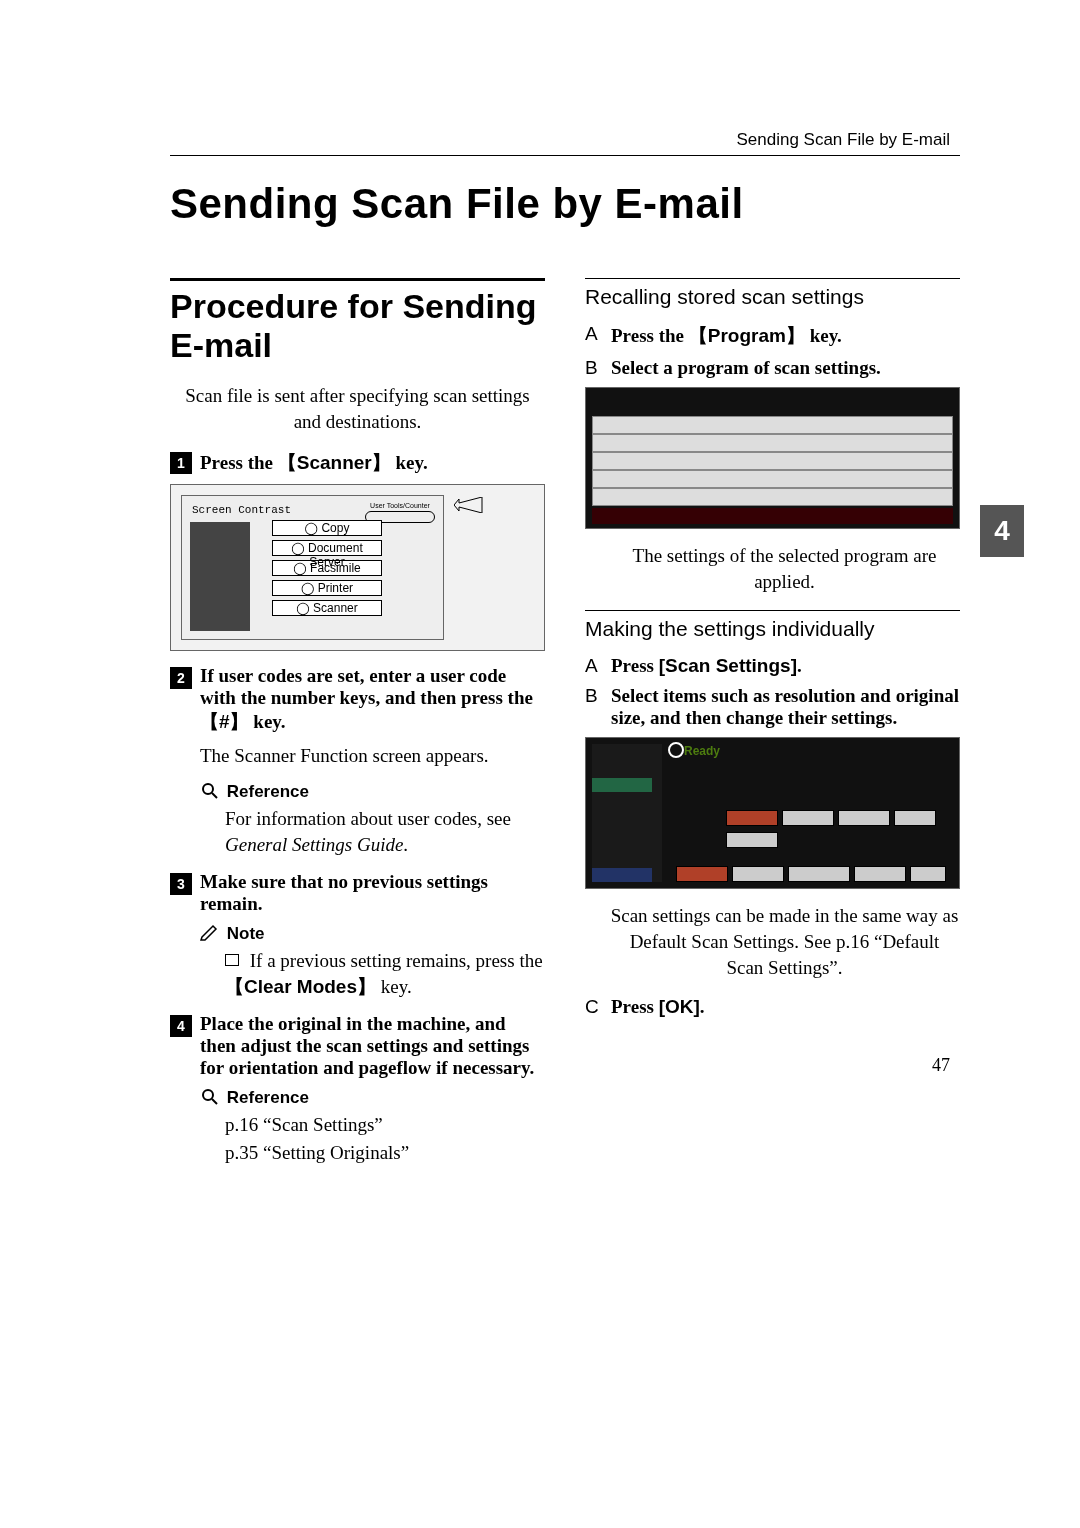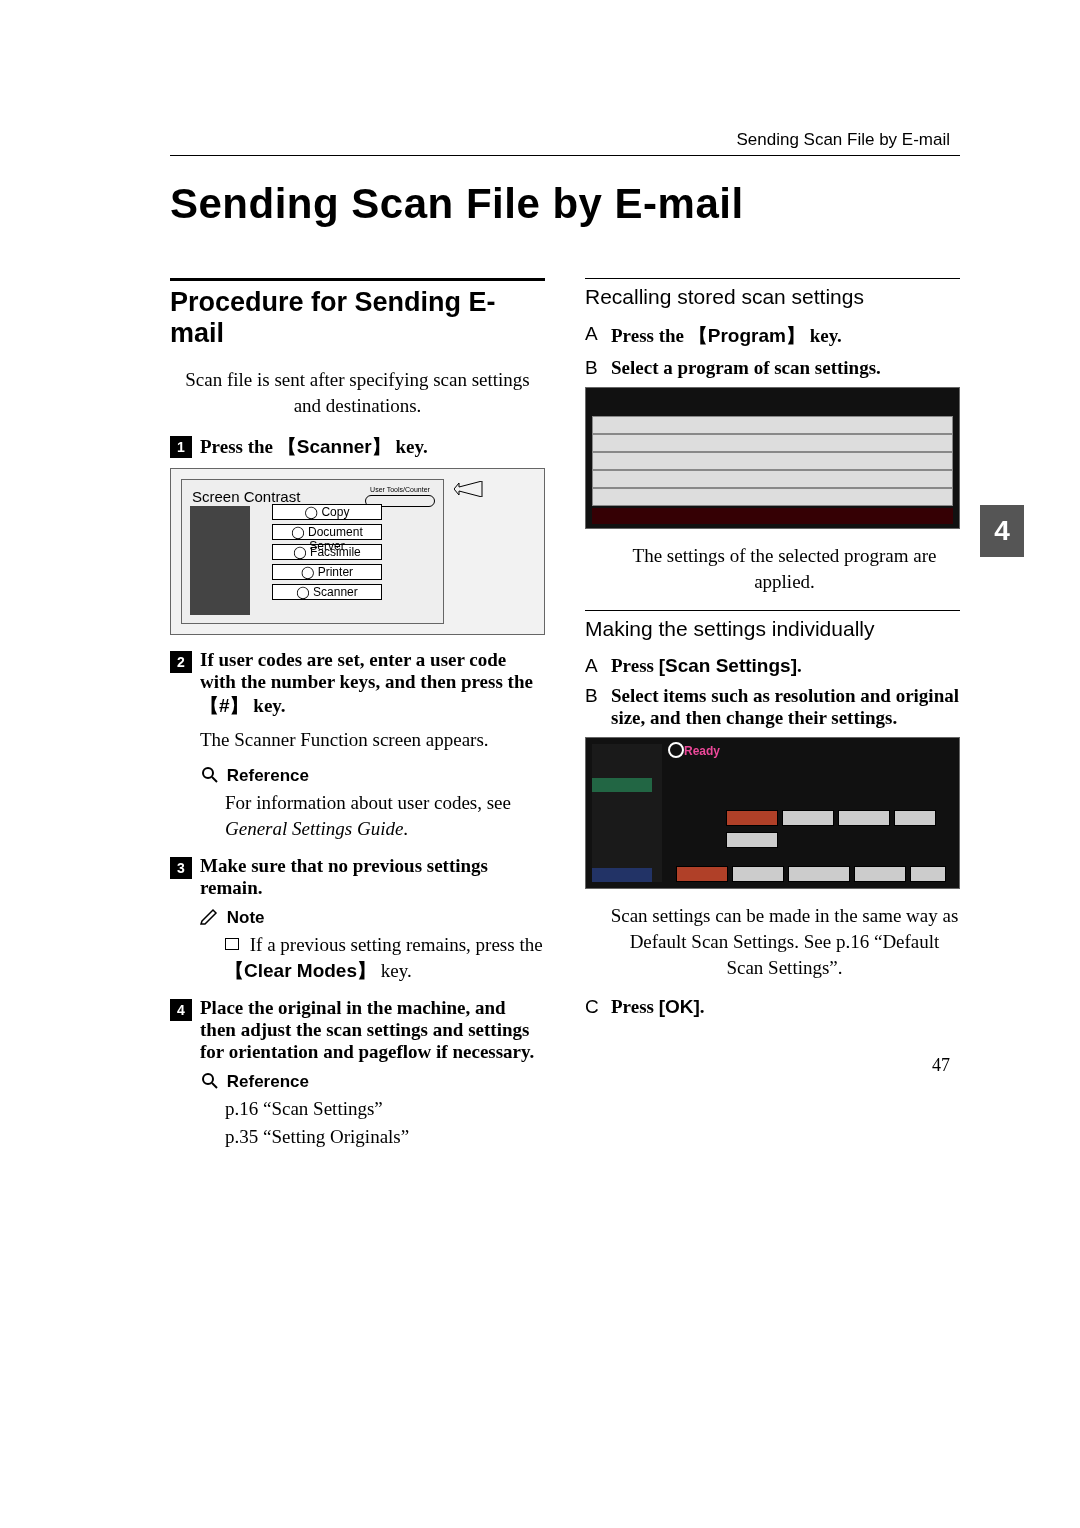--- a/index.html
+++ b/index.html
@@ -51,21 +51,21 @@
     min-width: 0;
   }
   .heavy-rule {
     height: 3px;
     background: #000;
     margin: 10px 0 6px 0;
   }
   h2.section {
     font-family: Arial, Helvetica, sans-serif;
     font-weight: 700;
-    font-size: 27px;
+    font-size: 34px;
     margin: 0 0 18px 0;
   }
   p.body {
     font-size: 19px;
     line-height: 1.35;
     margin: 0 0 16px 0;
     text-align: center;
   }
   .step {
     display: flex;
@@ -163,32 +163,32 @@
   .screenshot.control-panel { height: 165px; position: relative; }
   .screenshot.program-list  { height: 140px; position: relative; background:#111; }
   .screenshot.scan-ui       { height: 150px; position: relative; background:#111; }
   
   .cp-inner {
     position:absolute; inset:10px 100px 10px 10px; border:1px solid #666; background:#eee;
   }
   .cp-left  { position:absolute; left:8px; top:26px; width:60px; bottom:8px; background:#444;}
   .cp-btns  { position:absolute; left:90px; top:20px; width:110px; }
   .cp-btn   { border:1px solid #000; height:14px; margin:4px 0; font-size:12px; font-family:Arial; text-align:center; line-height:14px; background:#fff;}
-  .cp-label { position:absolute; left:10px; top:8px; font-size:15px; font-family:Liberation Sans, sans-serif; }
+  .cp-label { position:absolute; left:10px; top:8px; font-size:11px; font-family:Liberation Mono, monospace; }
   .cp-tools { position:absolute; right:8px; top:6px; width:70px; font-size:7px; font-family:Arial; text-align:center;}
   .cp-tools .bt { border:1px solid #000; border-radius:6px; height:10px; margin-top:2px;}
   .cp-arrow { position:absolute; right:60px; top:12px; width:30px; height:16px; }
   
   .pl-row   { position:absolute; left:6px; right:6px; height:16px; background:#ddd; border:1px solid #888;}
   .pl-bar   { position:absolute; left:6px; right:6px; bottom:4px; height:16px; background:#350004;}
   
   .su-side  { position:absolute; left:6px; top:6px; bottom:6px; width:70px; background:#1a1a1a; }
   .su-badge { position:absolute; left:6px; top:40px; width:60px; height:14px; background:#264; }
   .su-badge2{ position:absolute; left:6px; bottom:6px; width:60px; height:14px; background:#236; }
-  .su-ready { position:absolute; left:82px; top:6px; color:#ec4899; font-family:Arial; font-weight:700; font-size:12px;}
+  .su-ready { position:absolute; left:82px; top:6px; color:#4d7c0f; font-family:Arial; font-weight:700; font-size:12px;}
   .su-sym   { position:absolute; left:82px; top:4px; width:12px;height:12px;border:2px solid #fff;border-radius:50%;}
   .su-btn   { position:absolute; height:14px; background:#b04028; border:1px solid #000;}
   .su-gbtn  { position:absolute; height:14px; background:#ccc; border:1px solid #000;}
 
   .side-tab {
     position: absolute;
     right: 56px;
     top: 505px;
     width: 44px;
     height: 52px;

